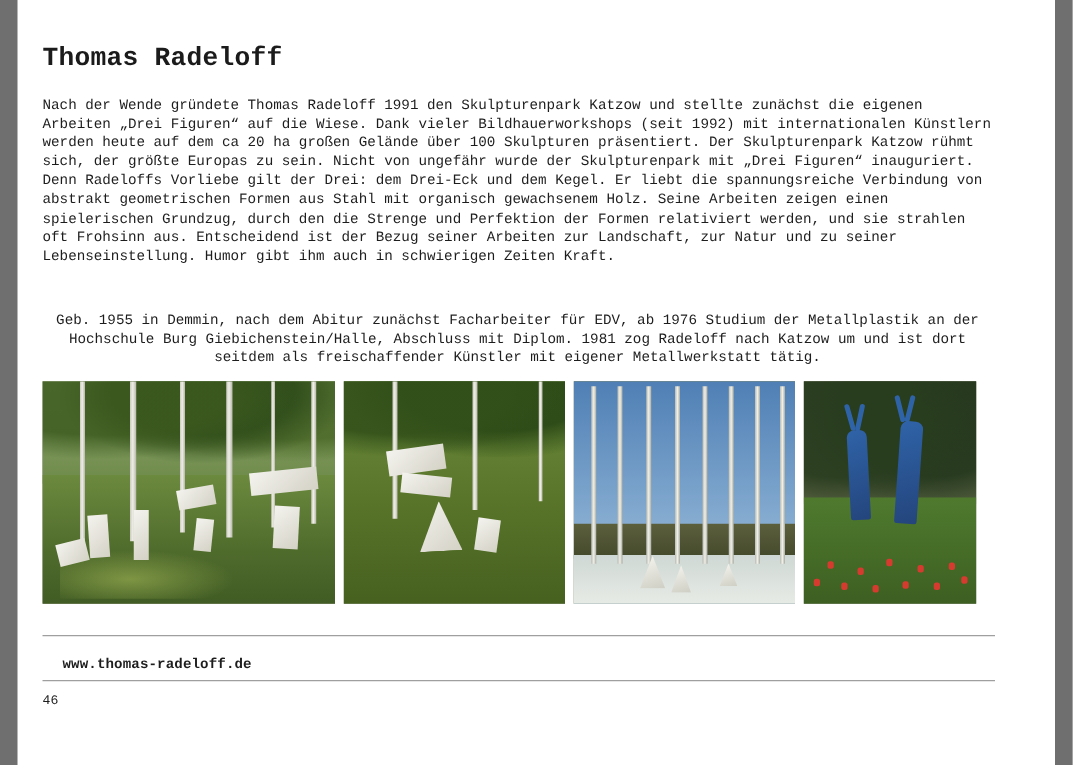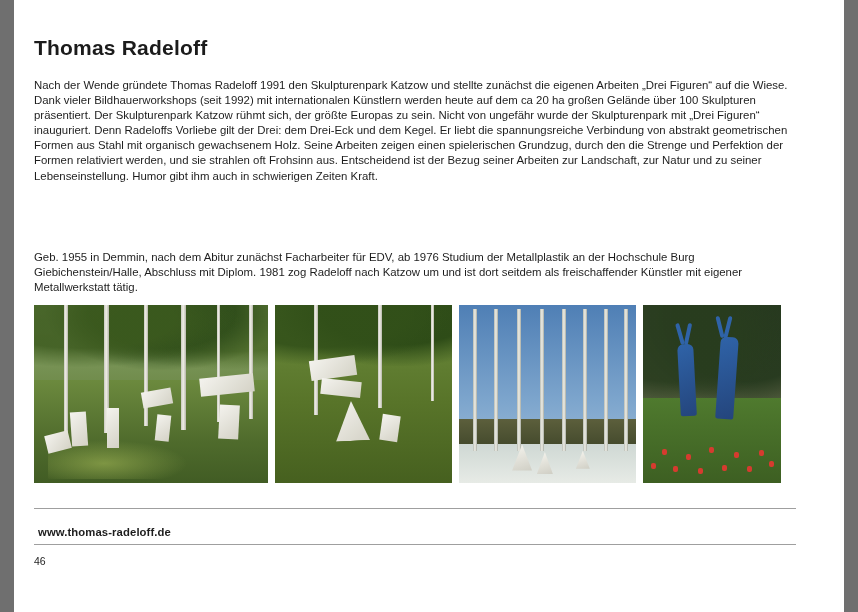--- a/index.html
+++ b/index.html
@@ -37,20 +37,21 @@
     width: 14px;
     height: 612px;
     background: #6f6f6f;
   }
   .content {
     position: absolute;
     left: 34px;
     top: 0;
     width: 762px;
     height: 596px;
+    font-family: Liberation Mono, monospace;
   }
   .title {
     position: absolute;
     left: 0;
     top: 36px;
     font-size: 21px;
     font-weight: bold;
     color: #1b1b1b;
     letter-spacing: 0.2px;
   }
@@ -65,20 +66,21 @@
     text-align: left;
   }
   .para-bio {
     position: absolute;
     left: 0;
     top: 250px;
     width: 760px;
     font-size: 11.4px;
     line-height: 15.1px;
     color: #1d1d1d;
+    text-align: center;
   }
   .gallery {
     position: absolute;
     left: 0;
     top: 305px;
     width: 762px;
     height: 178px;
     display: flex;
     gap: 7px;
   }
@@ -234,21 +236,21 @@
   .footer-rule2 {
     position: absolute;
     left: 0;
     top: 544px;
     width: 762px;
     height: 1px;
     background: #9f9f9f;
   }
   .website {
     position: absolute;
-    left: 4px;
+    left: 16px;
     top: 526px;
     font-size: 11.3px;
     font-weight: bold;
     color: #1d1d1d;
     letter-spacing: 0.1px;
   }
   .page-number {
     position: absolute;
     left: 0;
     top: 555px;

